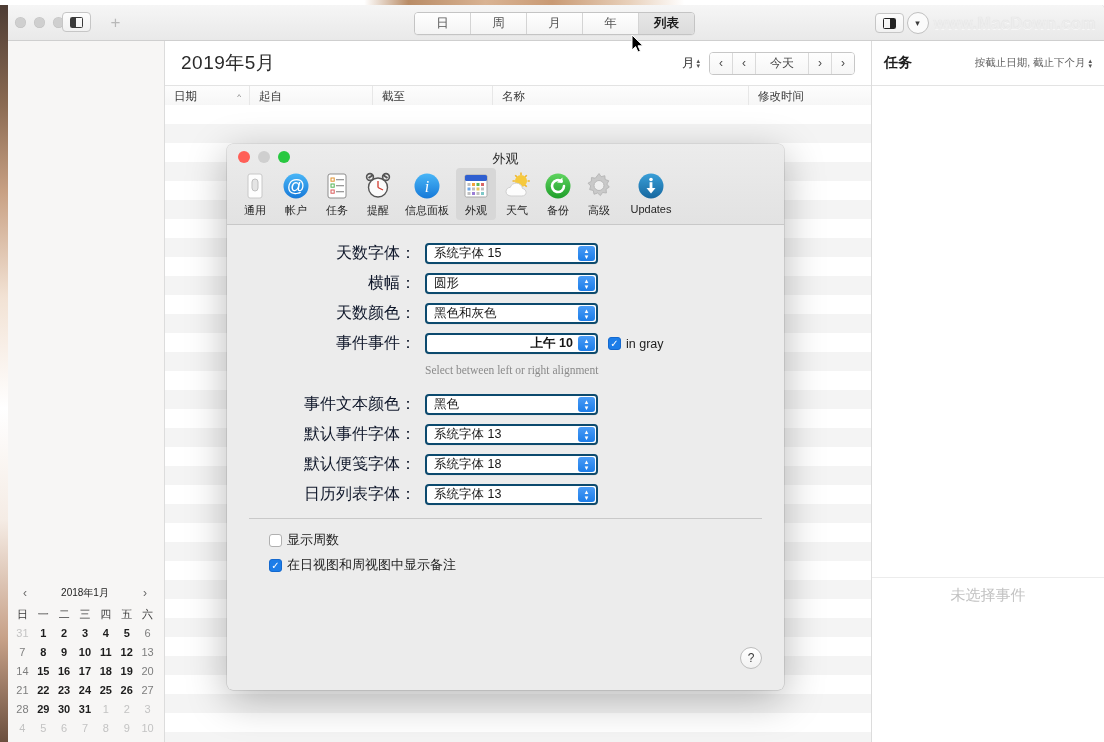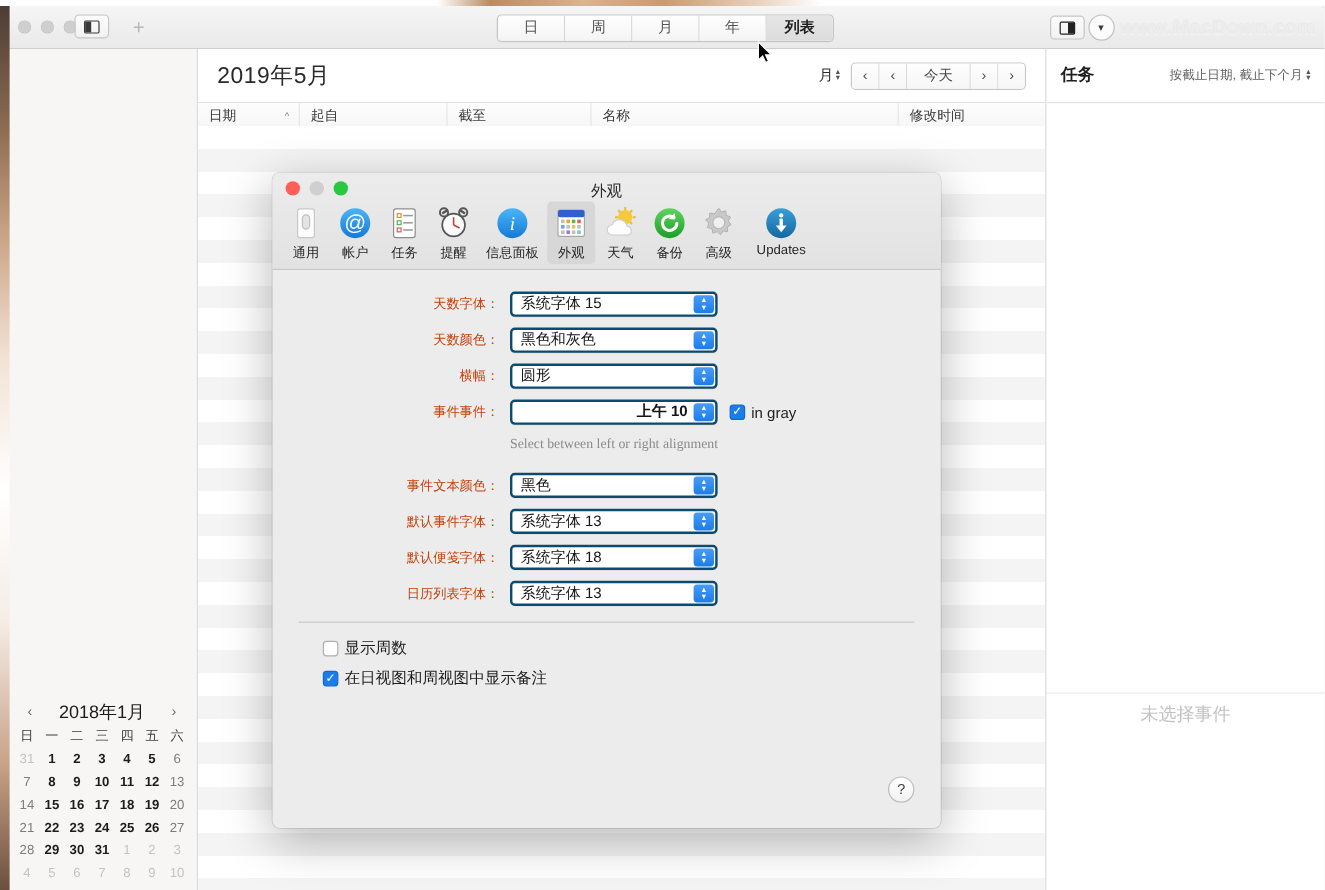--- a/index.html
+++ b/index.html
@@ -118,21 +118,21 @@
   
   .left-sidebar {
     width: 158px; flex: 0 0 158px;
     background: #f7f6f5;
     border-right: 1px solid #dcdcdc;
     position: relative;
   }
   .minical { position: absolute; left: 0; bottom: 6px; width: 158px; padding: 0 6px; box-sizing: border-box; }
   .mc-head { display: flex; align-items: center; justify-content: space-between; height: 22px; padding: 0 6px; }
   .mc-arrow { font-size: 12px; color: #6a6a6a; width: 14px; text-align: center; }
-  .mc-title { font-size: 15px; color: #1c1c1c; font-weight: 400; }
+  .mc-title { font-size: 10px; color: #1c1c1c; font-weight: 400; }
   .mc-grid { display: grid; grid-template-columns: repeat(7, 1fr); row-gap: 2px; margin-top: 3px; }
   .mc-dow { font-size: 11px; color: #3c3c3c; text-align: center; height: 15px; line-height: 15px; }
   .mc-day { font-size: 11px; color: #1d1d1d; font-weight: 700; text-align: center; height: 17px; line-height: 17px; }
   .mc-day.muted { color: #c3c3c3; font-weight: 400; }
   .mc-day.wk { color: #7d7d7d; font-weight: 400; }
 
   
   .center {
     flex: 1 1 auto; position: relative; background: #fff; overflow: hidden;
   }
@@ -224,21 +224,21 @@
   .ptab.xwide { width: 62px; }
   .ptab.active { background: #d7d7d7; }
   .ptab-label { font-size: 11px; color: #262626; white-space: nowrap; }
   .ptab-ico { width: 30px; height: 30px; display:flex; align-items:center; justify-content:center; }
 
   
   .prefs-body { padding: 18px 0 0 0; position: relative; height: 466px; box-sizing: border-box; }
   .frow { display: flex; align-items: center; margin-bottom: 9px; }
   .flabel {
     width: 198px; flex: 0 0 198px; text-align: right; padding-right: 9px;
-    font-size: 11px; color: #c2410c; box-sizing: border-box;
+    font-size: 16px; color: #0f172a; box-sizing: border-box;
   }
   .popup {
     position: relative; width: 173px; height: 21px;
     background: #fff; border: 2px solid #0c4a6e; border-radius: 4px;
     box-sizing: border-box; display: flex; align-items: center;
     padding-left: 7px; font-size: 12.5px; color: #151515;
     box-shadow: 0 0.5px 0.5px rgba(0,0,0,0.07);
   }
   .popup .stepper {
     position: absolute; right: 1px; top: 1px; bottom: 1px; width: 17px;
@@ -603,33 +603,33 @@
             <div class="flabel">天数字体：</div>
             <div class="popup">
               <span>系统字体 15</span>
               <span class="stepper">
                 <span>▴</span>
                 <span>▾</span>
               </span>
             </div>
           </div>
           <div class="frow">
-            <div class="flabel">天数颜色：</div>
+            <div class="flabel">横幅：</div>
             <div class="popup">
-              <span>黑色和灰色</span>
+              <span>圆形</span>
               <span class="stepper">
                 <span>▴</span>
                 <span>▾</span>
               </span>
             </div>
           </div>
           <div class="frow">
-            <div class="flabel">横幅：</div>
+            <div class="flabel">天数颜色：</div>
             <div class="popup">
-              <span>圆形</span>
+              <span>黑色和灰色</span>
               <span class="stepper">
                 <span>▴</span>
                 <span>▾</span>
               </span>
             </div>
           </div>
         </div>
 
 
       <div class="frow">

